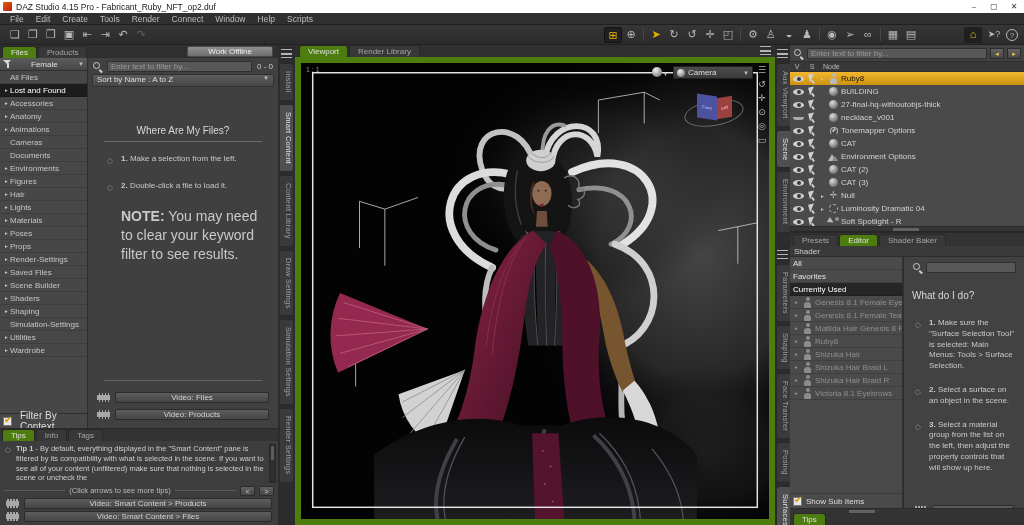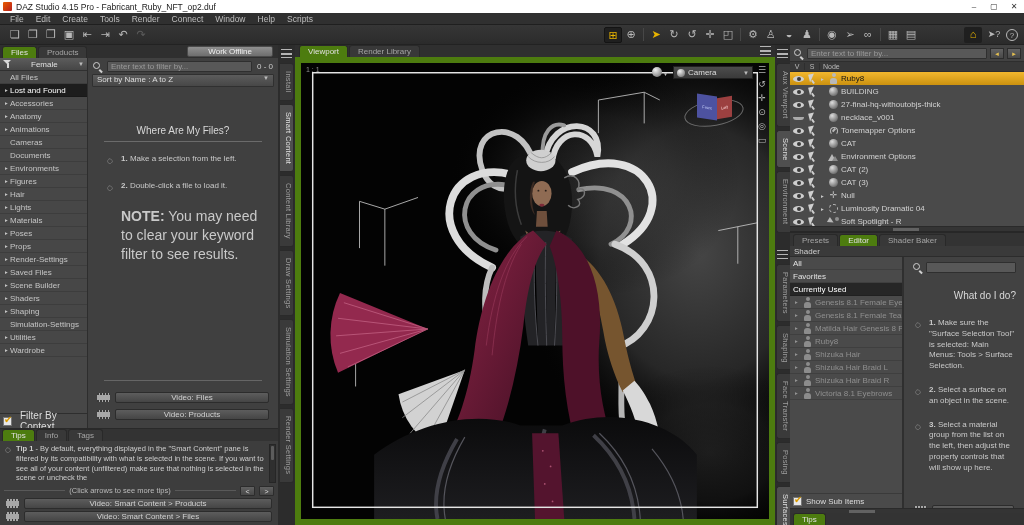--- a/index.html
+++ b/index.html
@@ -148,21 +148,21 @@
   .shaderbar{height:11px;line-height:11px;padding-left:4px;background:#3a3a3a;border-bottom:1px solid #2c2c2c;font-size:8px;color:#cfcfcf;flex:none}
   .surfbody{flex:1;display:flex;min-height:0}
   .matcol{width:114px;background:#4a4a4a;border-right:2px solid #2f2f2f;display:flex;flex-direction:column;flex:none}
   .matrow{height:13px;display:flex;align-items:center;gap:2px;padding:0 3px;font-size:8px;color:#e2e2e2;border-bottom:1px solid rgba(0,0,0,.15);white-space:nowrap;overflow:hidden}
   .matrow.selected{background:#262626;color:#fff}
   .matrow.dim{color:#8f8f8f}
   .matrow.dim .ni,.matrow.dim .arw{opacity:.6}
   .matfoot{margin-top:auto;height:15px;display:flex;align-items:center;gap:4px;padding-left:3px;border-top:1px solid #3a3a3a;font-size:8px;color:#ddd;flex:none}
   .helpcol{flex:1;display:flex;flex-direction:column;padding:4px 8px 2px;min-width:0;overflow:hidden}
   .helpsearch{height:13px;display:flex;align-items:center;gap:3px;margin-bottom:16px;flex:none}
-  .helpcol .h-title{text-align:right}
+  .helpcol .h-title{text-align:left}
   .surfvid{display:flex;align-items:center;gap:5px;margin:6px 2px 0;flex:none}
   .bottabs{height:12px;background:#333;display:flex;padding-left:3px;align-items:flex-end;flex:none}
 </style>
 </head>
 <body>
 
 <div id="app">
 
   <div class="titlebar">
     <span class="app-ico"></span>

